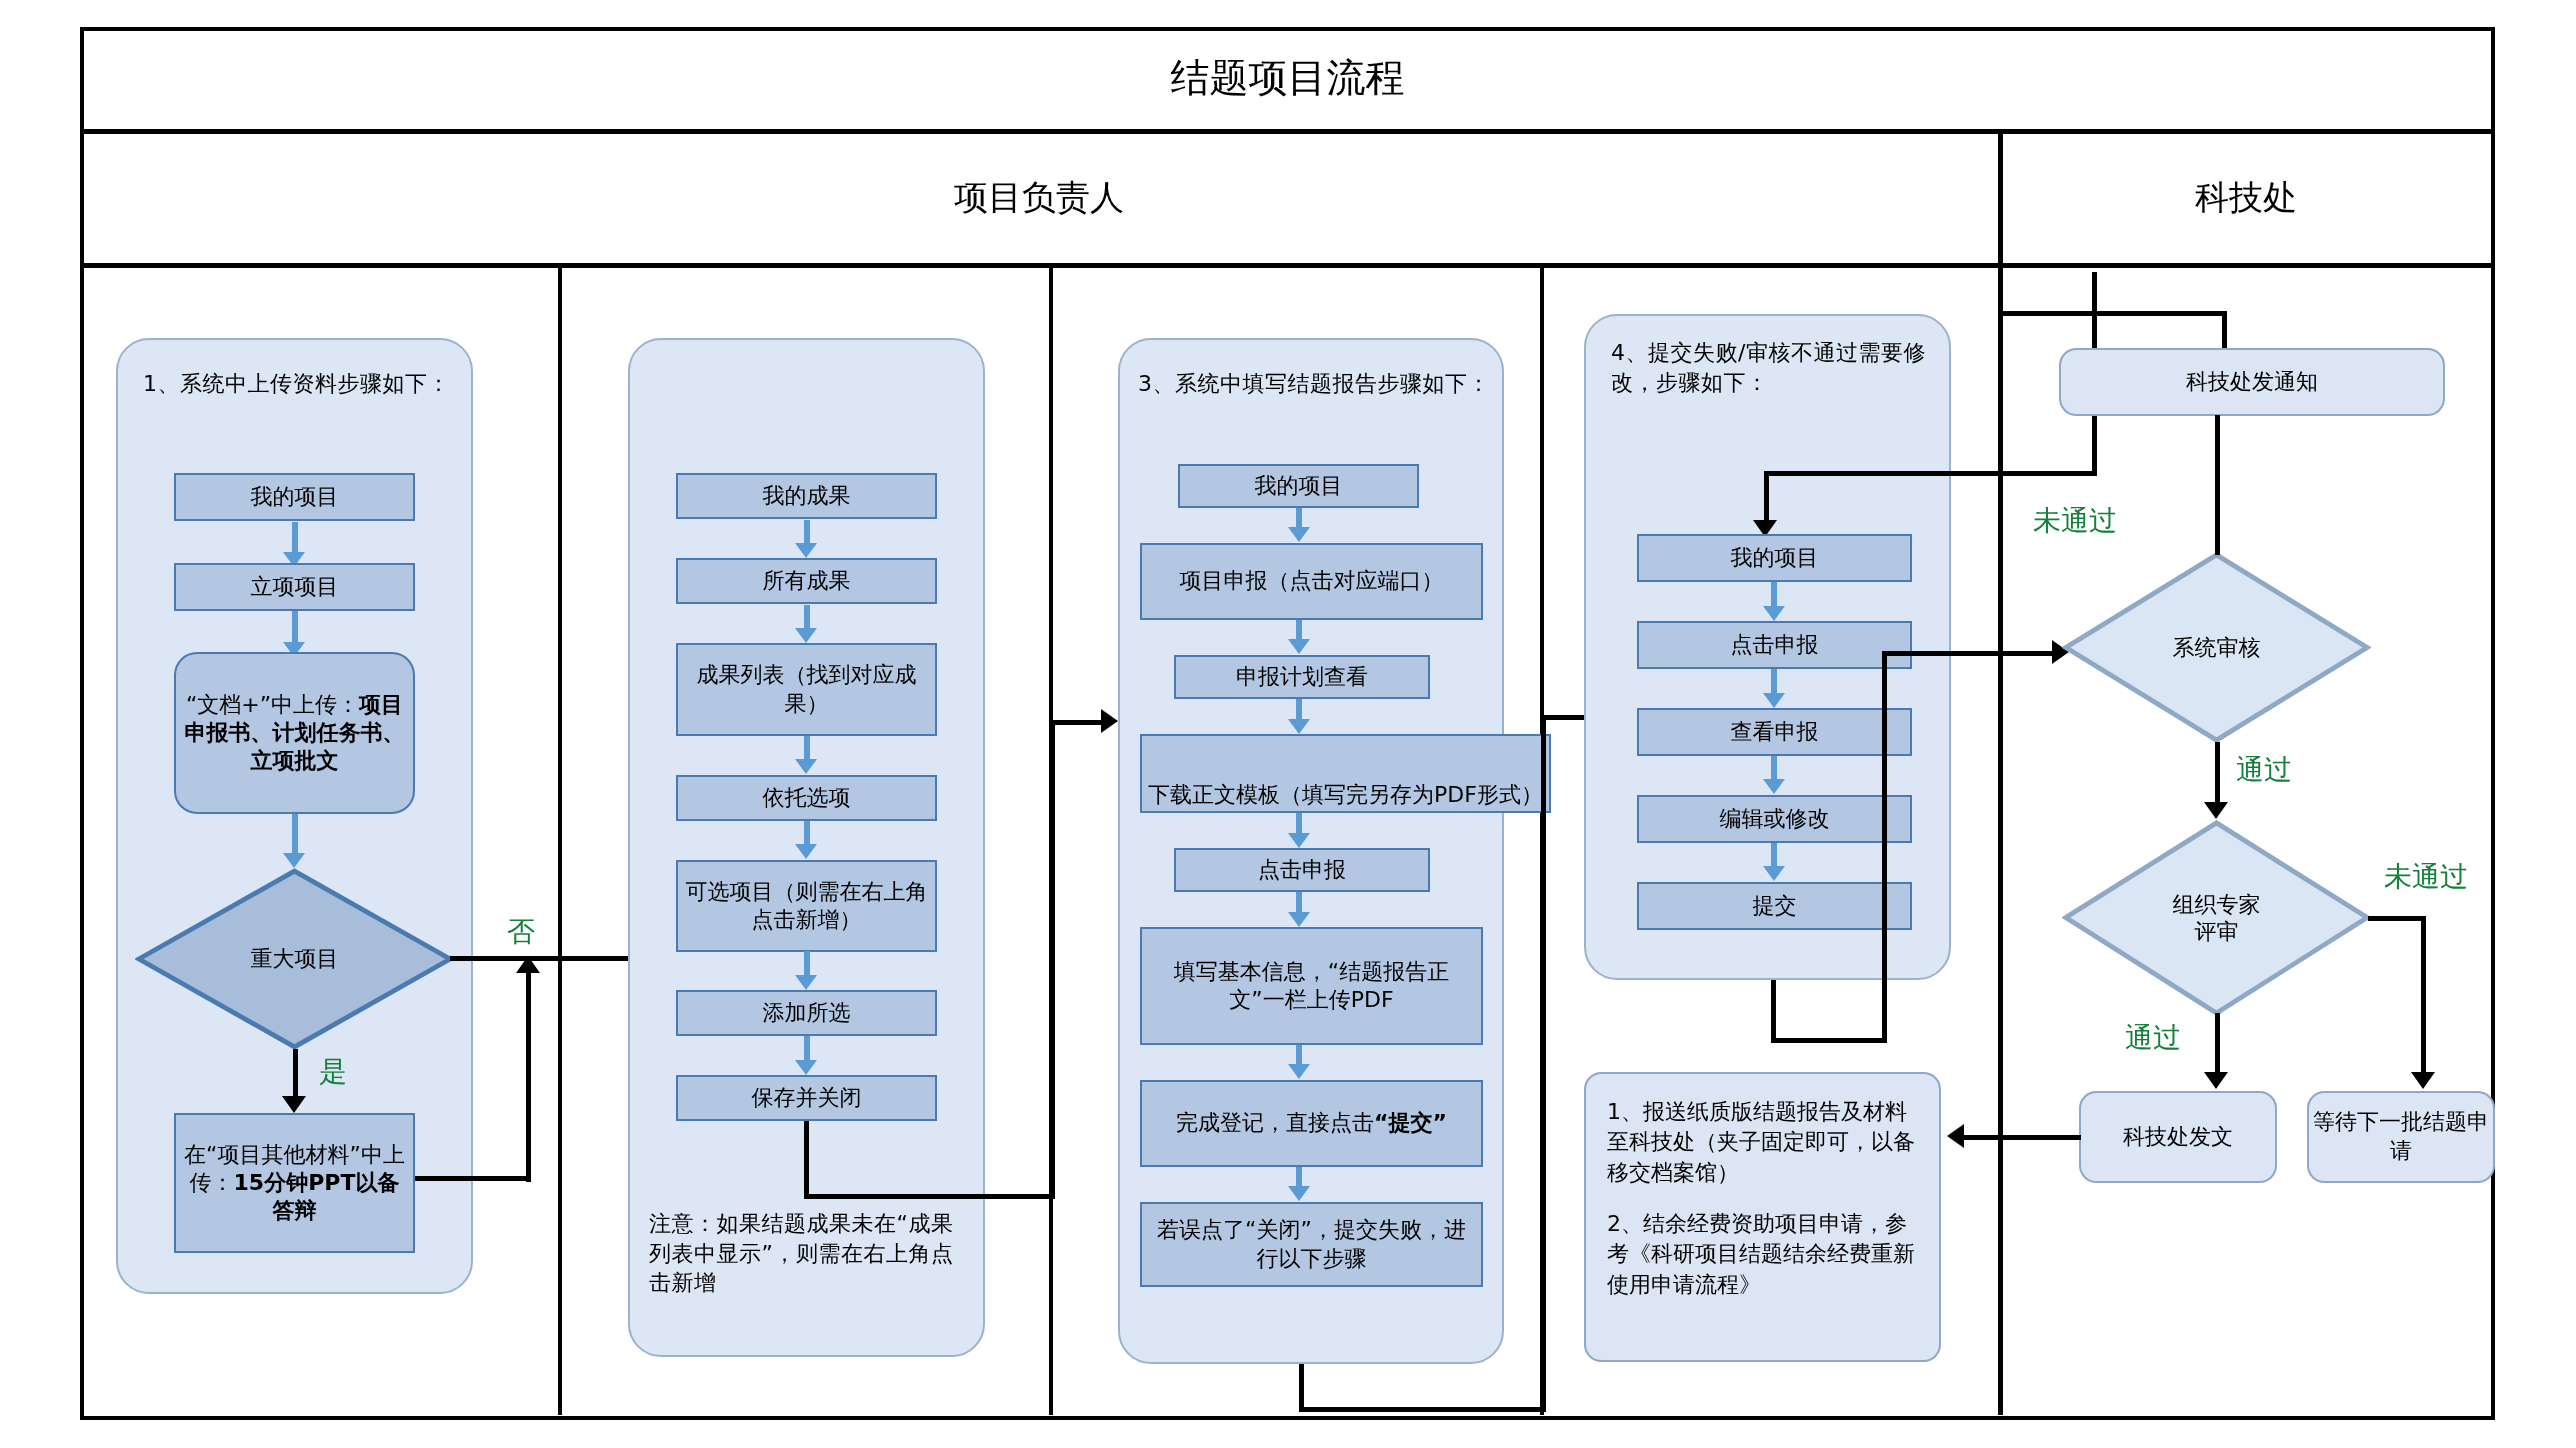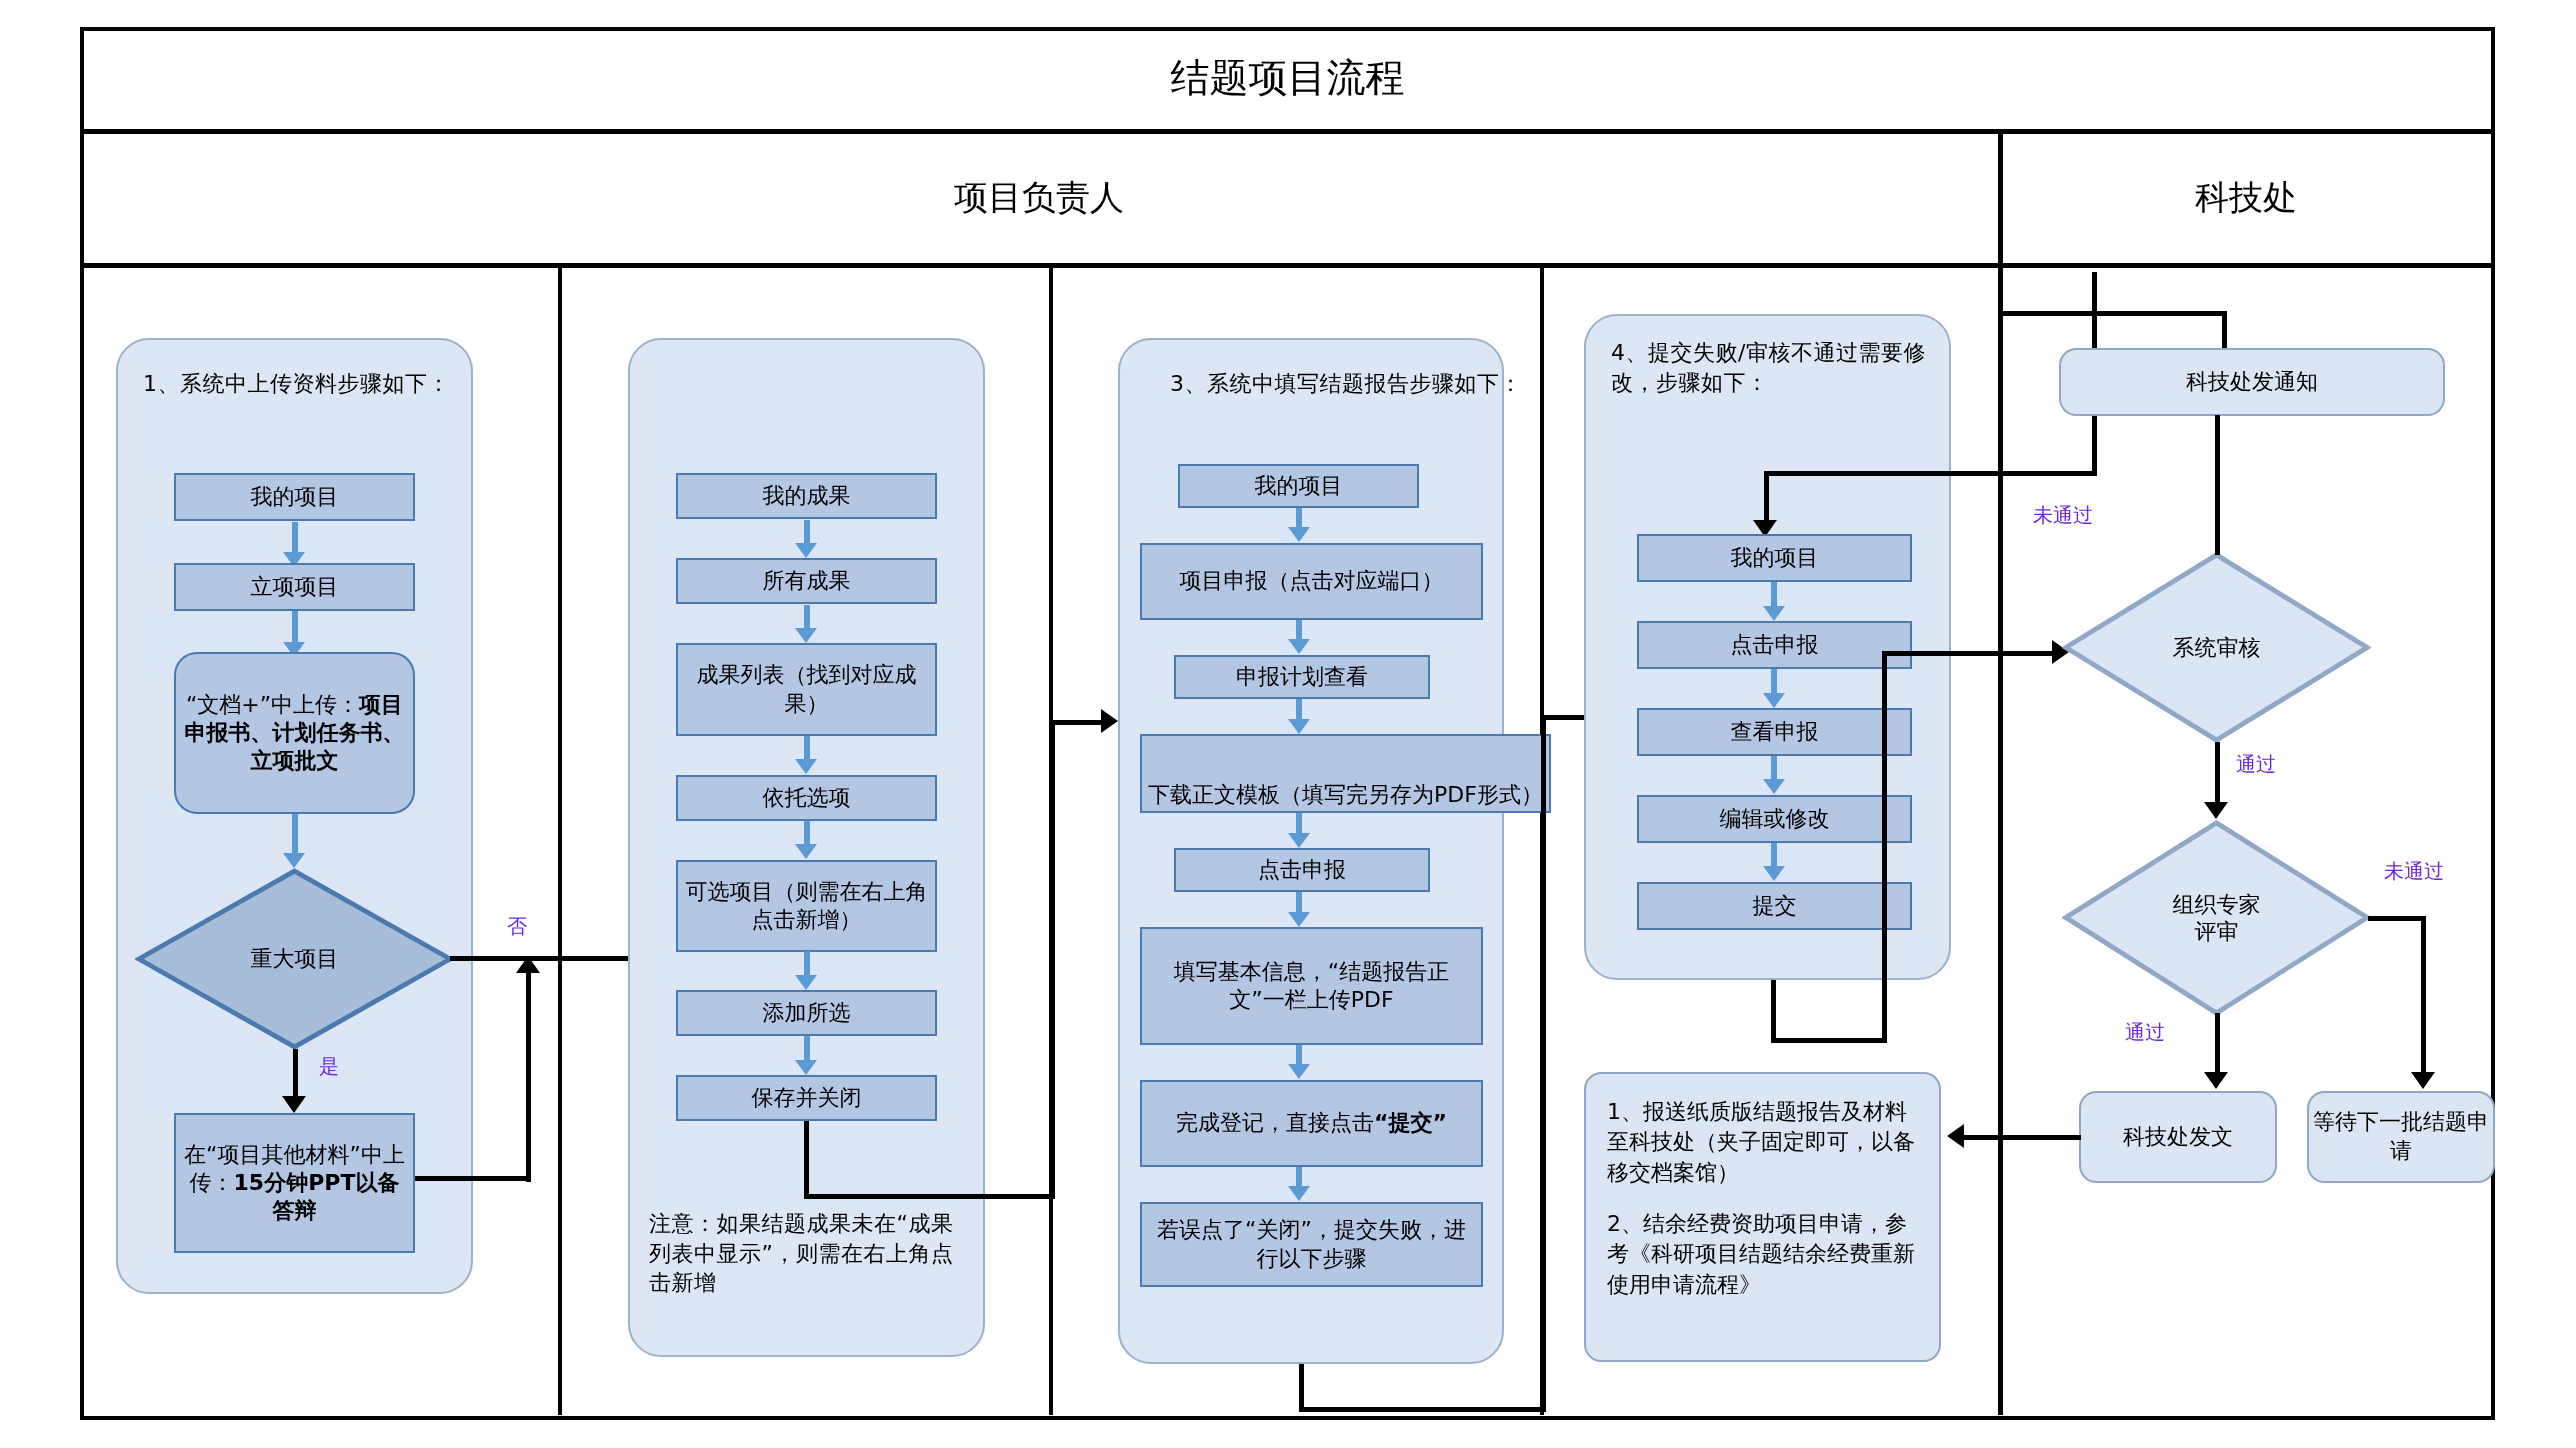--- a/index.html
+++ b/index.html
@@ -51,21 +51,21 @@
   .bk{position:absolute;background:#000;}
   .bkarrow-d{position:absolute;width:0;height:0;border-left:12.6px solid transparent;
           border-right:12.6px solid transparent;border-top:17.4px solid #000;}
   .bkarrow-r{position:absolute;width:0;height:0;border-top:12.6px solid transparent;
           border-bottom:12.6px solid transparent;border-left:17.4px solid #000;}
   .bkarrow-l{position:absolute;width:0;height:0;border-top:12.6px solid transparent;
           border-bottom:12.6px solid transparent;border-right:17.4px solid #000;}
   .bkarrow-u{position:absolute;width:0;height:0;border-left:12.6px solid transparent;
           border-right:12.6px solid transparent;border-bottom:17.4px solid #000;}
 
-  .elabel{position:absolute;font-size:20px;color:#6d28d9;white-space:nowrap;}
+  .elabel{position:absolute;font-size:28px;color:#15803d;white-space:nowrap;}
 </style>
 </head>
 <body>
 
 <div id="canvas">
 
   <div class="frame" style="left:80px;top:27px;width:2415px;height:1393px;"></div>
 
   <div class="hline" style="left:80px;top:129px;width:2415px;height:4.8px;"></div>
 
@@ -158,21 +158,21 @@
   <div class="group-note" style="left:649px;top:1209px;width:319px;">注意：如果结题成果未在“成果列表中显示”，则需在右上角点击新增</div>
 
   <div class="bk" style="left:804px;top:1121px;width:4.8px;height:77px;"></div>
   <div class="bk" style="left:804px;top:1194px;width:251px;height:4.8px;"></div>
   <div class="bk" style="left:1050px;top:720px;width:4.8px;height:479px;"></div>
   <div class="bk" style="left:1050px;top:720px;width:58px;height:4.8px;"></div>
   <div class="bkarrow-r" style="left:1101px;top:709px;"></div>
 
   <div class="group" style="left:1118px;top:338px;width:386px;height:1026px;"></div>
 
-  <div class="group-note" style="left:1138px;top:369px;width:357px;margin-left:32px;">3、系统中填写结题报告步骤如下：</div>
+  <div class="group-note" style="left:1138px;top:369px;width:357px;">3、系统中填写结题报告步骤如下：</div>
 
   <div class="pbox" style="left:1178px;top:464px;width:241px;height:44px;">我的项目</div>
   <div class="bconn" style="left:1296px;top:508px;width:5.8px;height:27px;"></div>
   <div class="barrow" style="left:1288px;top:527px;"></div>
 
   <div class="pbox" style="left:1140px;top:543px;width:343px;height:77px;">
     <span>项目申报（点击对应端口）</span>
   </div>
   <div class="bconn" style="left:1296px;top:620px;width:5.8px;height:27px;"></div>
   <div class="barrow" style="left:1288px;top:639px;"></div>

